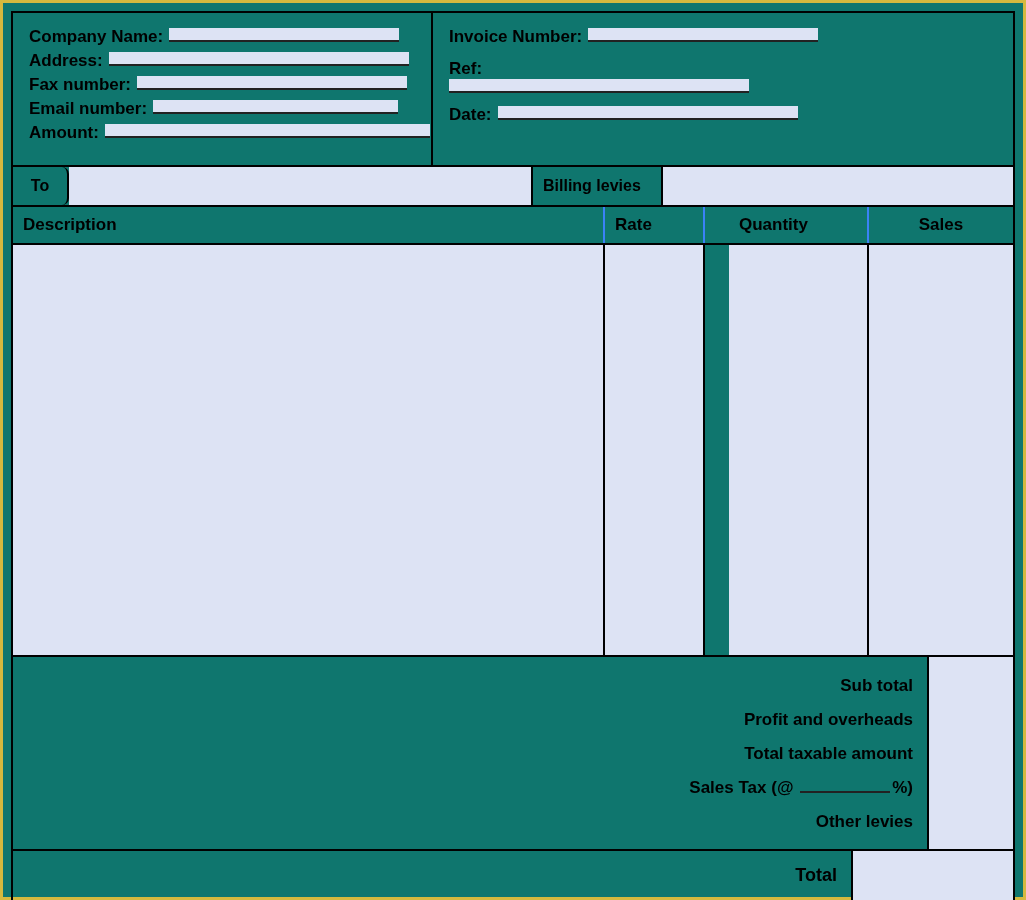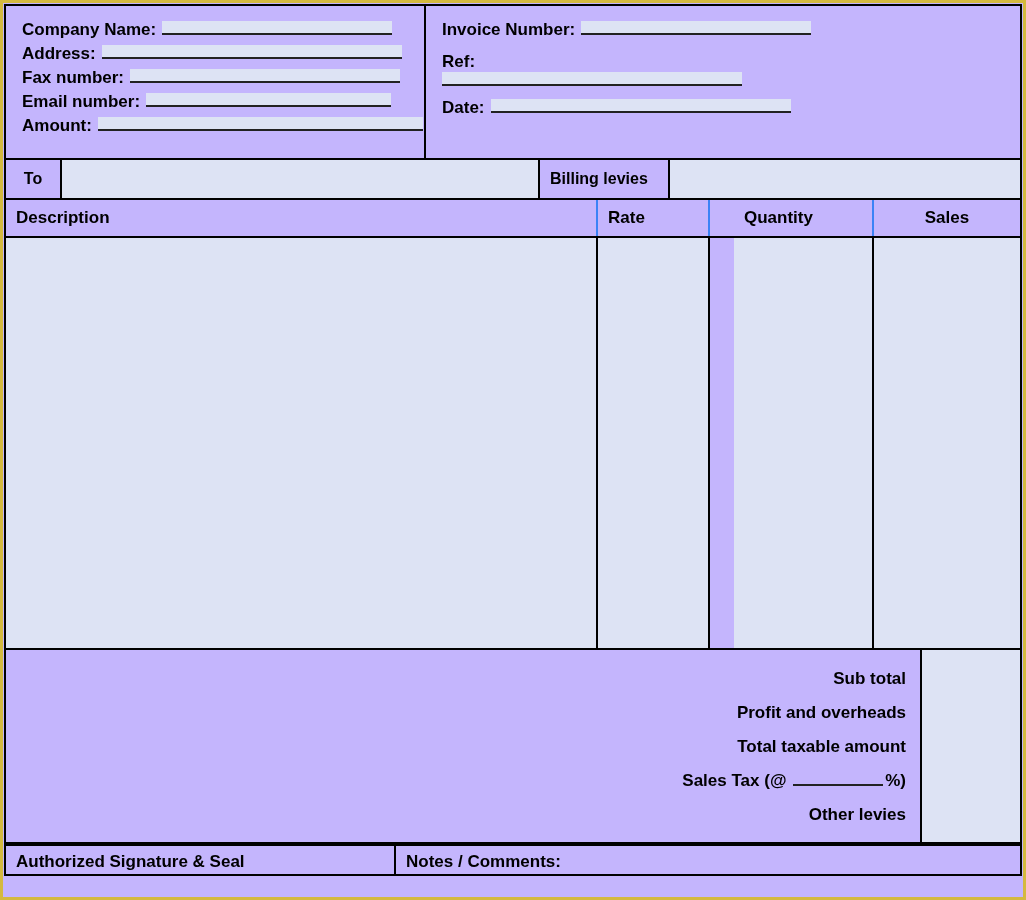--- a/index.html
+++ b/index.html
@@ -7,22 +7,22 @@
     font-family: Arial, Helvetica, sans-serif;
     background: #fff;
     width: 1026px;
     height: 900px;
     overflow: hidden;
   }
   .page {
     width: 1026px;
     height: 900px;
     border: 3px solid #d4b93e;
-    background: #c4b5fd;
-    padding: 1px;
+    background: #0f766e;
+    padding: 8px;
     position: relative;
   }
   .inner {
     width: 100%;
     height: 100%;
     position: relative;
   }
   .lightblue { background: #dde3f4; }
   .header-row {
     display: flex;
@@ -61,41 +61,41 @@
   }
   .to-row .cell {
     border-right: 2px solid #000;
     padding: 10px 10px;
     font-weight: bold;
     font-size: 16px;
     display: flex;
     align-items: center;
   }
   .to-row .cell:last-child { border-right: none; }
-  .to-lab { width: 56px; justify-content: center; }
+  .to-lab { width: 56px; justify-content: center; border-radius: 7px; }
   .to-val { flex: 1; background: #dde3f4; }
   .bp-lab { width: 130px; padding-left:8px; padding-right:8px; }
   .bp-val { width: 350px; background: #dde3f4; }
 
   .thead-row {
     display: flex;
     width: 100%;
     border-left: 2px solid #000;
     border-right: 2px solid #000;
     border-bottom: 2px solid #000;
     font-weight: bold;
     font-size: 17px;
   }
   .thead-row .th {
     padding: 8px 10px;
     border-right: 2px solid #3b82f6;
   }
   .thead-row .th:last-child { border-right: none; }
   .col-desc { width: 592px; }
-  .col-rate { width: 112px; }
+  .col-rate { width: 100px; }
   .col-qty  { width: 140px; margin-left: 24px; }
   .col-amt  { flex: 1; text-align: center; }
 
   .body-row {
     display: flex;
     width: 100%;
     border-left: 2px solid #000;
     border-right: 2px solid #000;
     border-bottom: 2px solid #000;
     height: 412px;
@@ -236,20 +236,21 @@
     <div class="tax-line">
       <span>Sales Tax (@</span>
       <span class="uline"></span><span>%)</span>
     </div>
     <div>Other levies</div>
   </div>
   <div class="totals-right"></div>
 </div>
 
 <div class="total-row">
+  <div class="tl">Total</div>
   <div class="tr"></div>
 </div>
 
 <div class="footer-row">
   <div class="fcell sig">Authorized Signature &amp; Seal</div>
   <div class="fcell notes">Notes / Comments:</div>
 </div>
 
 </div>
 </div>

